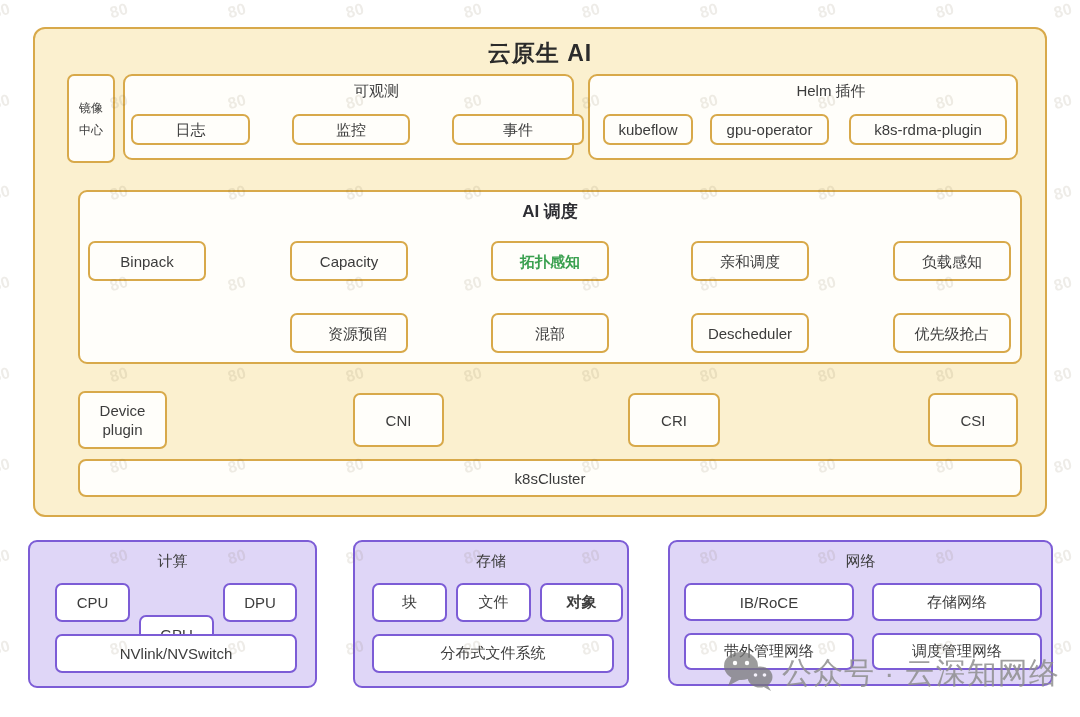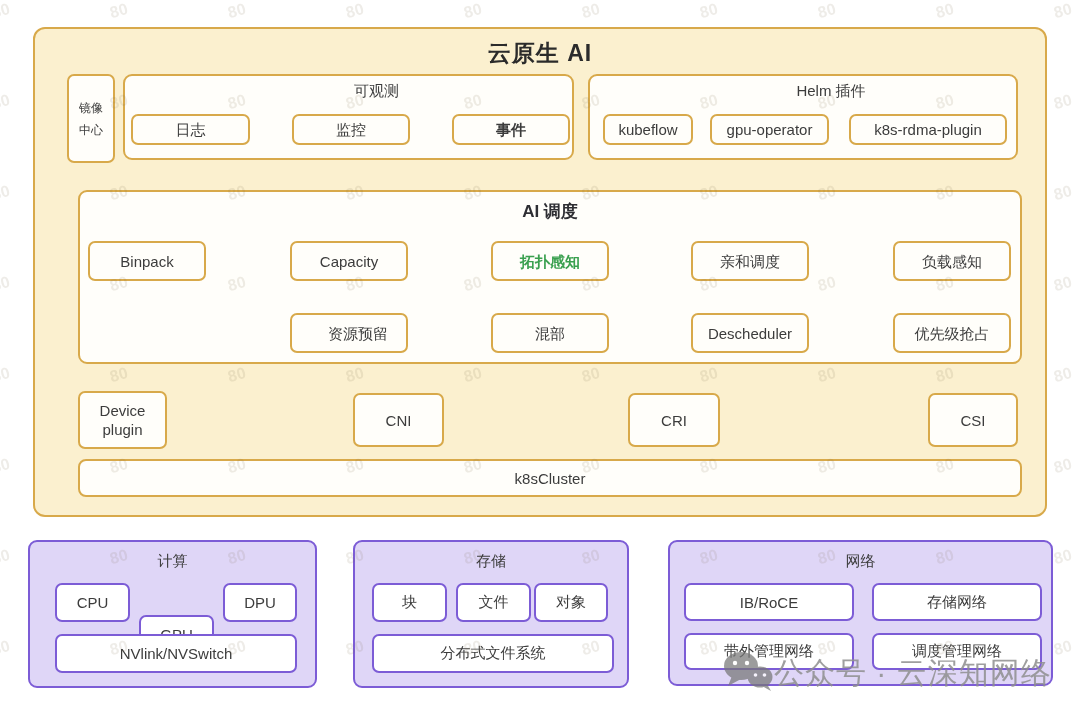--- a/index.html
+++ b/index.html
@@ -76,21 +76,21 @@
   .tile-layer {
     position:absolute; left:0; top:0; width:100%; height:100%;
     pointer-events:none; z-index:40;
   }
   .tile-layer span {
     position:absolute; font-size:16px; color:rgba(125,112,80,0.13);
     transform:rotate(-15deg); font-weight:bold;
   }
   .brand {
     position:absolute; left:722px; top:650px; z-index:60;
-    display:flex; align-items:center; pointer-events:none;
+    display:flex; align-items:center; gap:8px; pointer-events:none;
   }
   .brand-text {
     font-size:30px; color:#8f8f8f; opacity:0.85; letter-spacing:1px;
     white-space:nowrap;
   }
   .wechat-svg { opacity:0.72; }
 </style>
 </head>
 <body>
 
@@ -101,21 +101,21 @@
 
     <div class="gold-box registry">
       <span>镜像</span>
       <span>中心</span>
     </div>
 
     <div class="gold-panel obs">
       <div class="section-title">可观测</div>
       <div class="gold-box" style="left:6px;top:38px;width:119px;height:31px;border-radius:7px;">日志</div>
       <div class="gold-box" style="left:167px;top:38px;width:118px;height:31px;">监控</div>
-      <div class="gold-box" style="left:327px;top:38px;width:118px;height:31px;font-weight:bold;">事件</div>
+      <div class="gold-box" style="left:327px;top:38px;width:132px;height:31px;">事件</div>
     </div>
 
     <div class="gold-panel helm">
       <div class="section-title">Helm 插件</div>
       <div class="gold-box" style="left:13px;top:38px;width:90px;height:31px;">kubeflow</div>
       <div class="gold-box" style="left:120px;top:38px;width:119px;height:31px;">gpu-operator</div>
       <div class="gold-box" style="left:259px;top:38px;width:158px;height:31px;">k8s-rdma-plugin</div>
     </div>
 
     <div class="gold-panel sched">
@@ -146,21 +146,21 @@
     <div class="purple-box" style="left:25px;top:41px;width:75px;height:39px;">CPU</div>
     <div class="purple-box" style="left:109px;top:41px;width:75px;height:39px;margin-top:32px;">GPU</div>
     <div class="purple-box" style="left:193px;top:41px;width:74px;height:39px;">DPU</div>
     <div class="purple-box" style="left:25px;top:92px;width:242px;height:39px;">NVlink/NVSwitch</div>
   </div>
 
   <div class="infra" style="left:353px;width:276px;">
     <div class="infra-title">存储</div>
     <div class="purple-box" style="left:17px;top:41px;width:75px;height:39px;">块</div>
     <div class="purple-box" style="left:101px;top:41px;width:75px;height:39px;">文件</div>
-    <div class="purple-box" style="left:179px;top:41px;width:74px;height:39px;">对象</div>
+    <div class="purple-box" style="left:185px;top:41px;width:83px;height:39px;font-weight:bold;">对象</div>
     <div class="purple-box" style="left:17px;top:92px;width:242px;height:39px;">分布式文件系统</div>
   </div>
 
   <div class="infra" style="left:668px;width:385px;height:146px;">
     <div class="infra-title">网络</div>
     <div class="purple-box" style="left:14px;top:41px;width:170px;height:38px;">IB/RoCE</div>
     <div class="purple-box" style="left:202px;top:41px;width:170px;height:38px;">存储网络</div>
     <div class="purple-box" style="left:14px;top:91px;width:170px;height:37px;">带外管理网络</div>
     <div class="purple-box" style="left:202px;top:91px;width:170px;height:37px;">调度管理网络</div>
   </div>

